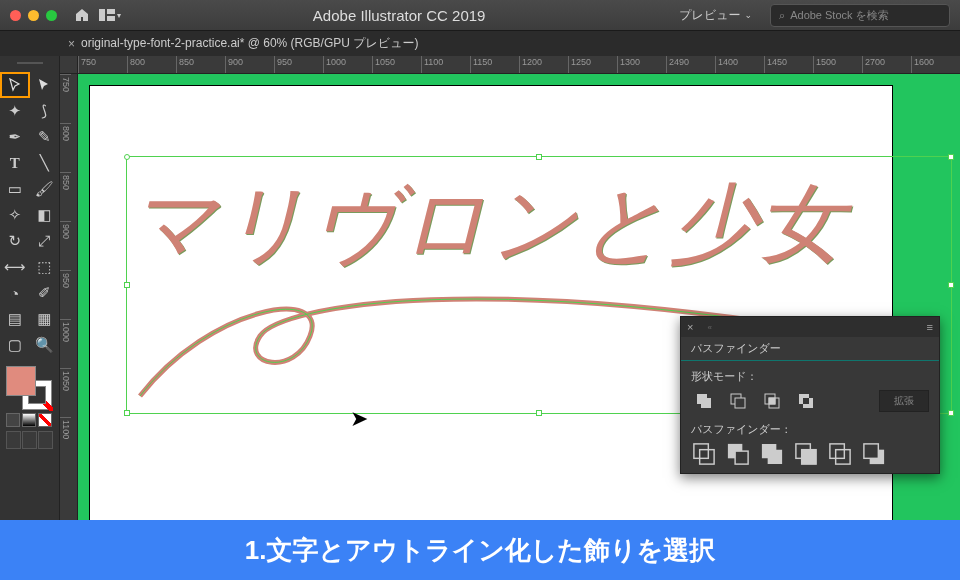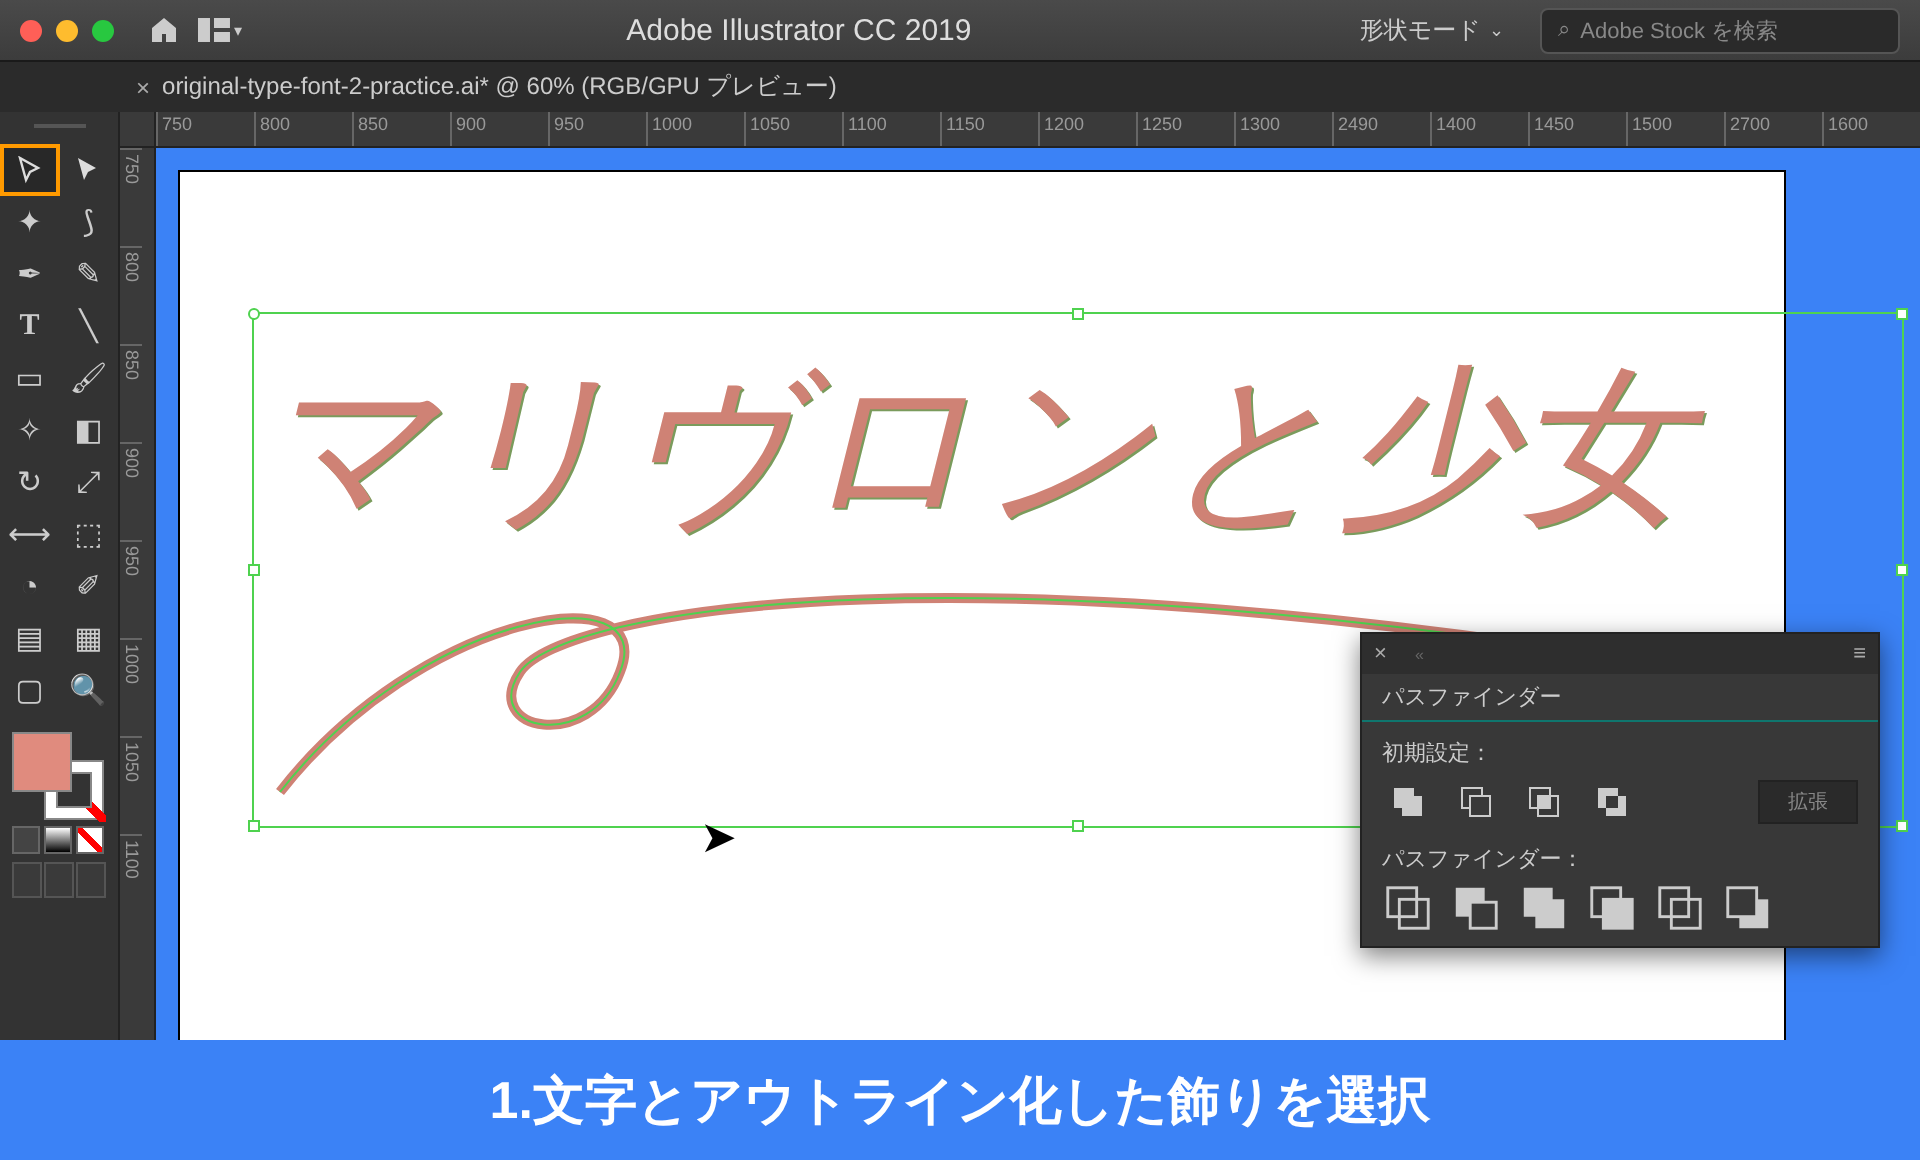--- a/index.html
+++ b/index.html
@@ -30,21 +30,21 @@
 .fsw{position:absolute;width:30px;height:30px;border:1px solid #888}
 .fsw.fill{top:0;left:0;background:#e08b7e;z-index:2}
 .fsw.stroke{bottom:0;right:0;background:#fff;z-index:1}
 .fsw.stroke::after{content:"";position:absolute;inset:5px;background:#333;border:1px solid #888}
 .fsw.stroke::before{content:"";position:absolute;top:-2px;left:-2px;right:-2px;bottom:-2px;background:linear-gradient(45deg,transparent 45%,red 45%,red 55%,transparent 55%)}
 .mini-sw{display:flex;gap:2px;margin-top:3px}
 .mini-sw div{width:14px;height:14px;border:1px solid #666;background:#444}
 .draw-modes{display:flex;margin-top:4px;gap:1px}
 .draw-modes div{width:18px;height:18px;border:1px solid #555;background:#3a3a3a}
 
-.canvas-wrap{flex:1;background:#3b82f6;position:relative;overflow:hidden}
+.canvas-wrap{flex:1;background:#22c55e;position:relative;overflow:hidden}
 .ruler-h{position:absolute;top:0;left:18px;right:0;height:18px;background:#3a3a3a;border-bottom:1px solid #222;display:flex;color:#999;font-size:9px}
 .ruler-h .tick{width:49px;border-left:1px solid #666;padding-left:2px;display:flex;align-items:flex-start;padding-top:1px}
 .ruler-v{position:absolute;top:18px;left:0;width:18px;bottom:0;background:#3a3a3a;border-right:1px solid #222;color:#999;font-size:9px}
 .ruler-v .tick{height:49px;border-top:1px solid #666;writing-mode:vertical-rl;padding-top:2px;padding-left:1px}
 .ruler-corner{position:absolute;top:0;left:0;width:18px;height:18px;background:#3a3a3a;border-right:1px solid #222;border-bottom:1px solid #222}
 
 .artboard{position:absolute;top:30px;left:30px;width:802px;height:440px;background:#fff;box-shadow:0 0 0 1px #000}
 .art-text{position:absolute;top:80px;left:40px;font-size:86px;font-family:"Yu Mincho","Hiragino Mincho Pro",serif;font-style:italic;color:#cf8275;letter-spacing:2px;white-space:nowrap;text-shadow:1px 1px 0 #7a9b5c}
 .swoosh{position:absolute;top:190px;left:40px;width:790px;height:140px}
 .sel-box{position:absolute;top:70px;left:36px;width:826px;height:258px;border:1px solid #4fd24f;pointer-events:none}
@@ -88,21 +88,21 @@
   <div class="arrange-icon">
     <svg width="16" height="12" viewBox="0 0 16 12" fill="#ccc">
         <rect x="0" y="0" width="6" height="12"></rect>
         <rect x="8" y="0" width="8" height="5"></rect>
         <rect x="8" y="7" width="8" height="5"></rect>
       </svg>
     <span style="font-size:8px;margin-left:2px">▾</span>
   </div>
   <div class="app-title">Adobe Illustrator CC 2019</div>
   <div class="workspace-dd">
-    <span>形状モード</span>
+    <span>プレビュー</span>
     <span style="font-size:9px">⌄</span>
   </div>
   <div class="search-box">
     <span>⌕</span>
     <span>Adobe Stock を検索</span>
   </div>
 </div>
 
 <div class="tab-strip">
   <span class="x">×</span>
@@ -219,21 +219,21 @@
     </div>
 
     <div class="panel">
       <div class="panel-hdr">
         <span class="x">×</span>
         <span class="dd">«</span>
         <span class="menu">≡</span>
       </div>
       <div class="panel-tab">パスファインダー</div>
       <div class="panel-body">
-        <div class="panel-lbl">初期設定：</div>
+        <div class="panel-lbl">形状モード：</div>
         <div class="shape-row">
           <div class="shape-btn">
               <svg viewBox="0 0 18 18" fill="#ccc">
                 <rect x="2" y="2" width="10" height="10"></rect>
                 <rect x="6" y="6" width="10" height="10"></rect>
               </svg>
             </div>
           <div class="shape-btn">
               <svg viewBox="0 0 18 18" fill="none" stroke="#ccc">
                 <rect x="2" y="2" width="10" height="10"></rect>

